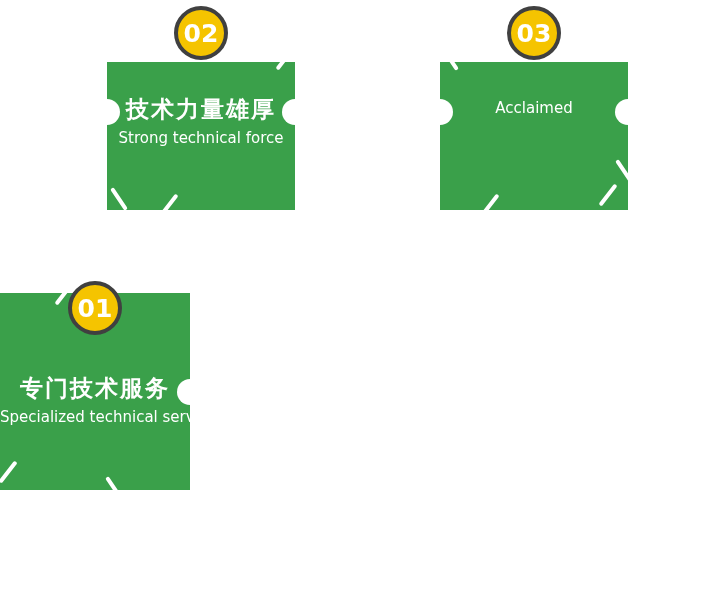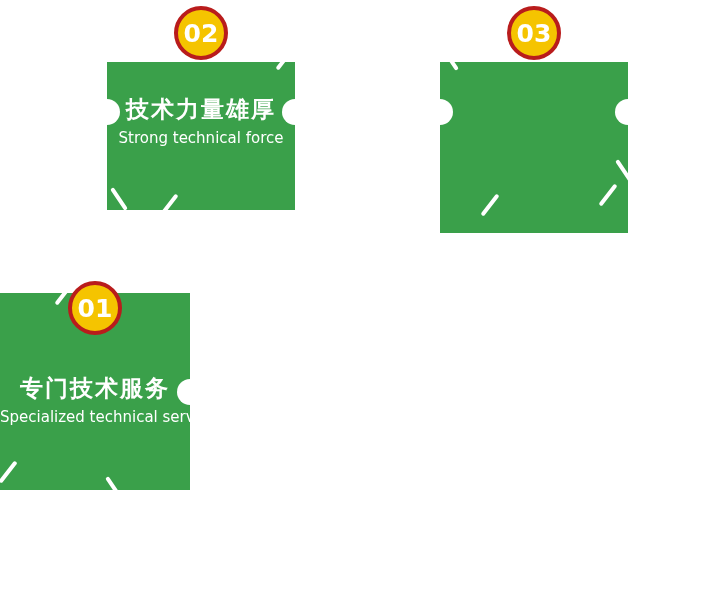--- a/index.html
+++ b/index.html
@@ -14,34 +14,34 @@
     height: 616px;
     background: #ffffff;
     overflow: hidden;
   }
   
   .card {
     position: absolute;
     background: #3aa04a;
   }
   .card-02 { left: 107px; top: 62px;  width: 188px; height: 148px; }
-  .card-03 { left: 440px; top: 62px;  width: 188px; height: 171px; }
+  .card-03 { left: 440px; top: 62px;  width: 188px; height: 148px; }
   .card-01 { left: 0px;   top: 293px; width: 190px; height: 197px; }
   .card-04 { left: 540px; top: 295px; width: 185px; height: 193px; }
 
   
   .badge {
     position: absolute;
     left: 50%;
     transform: translateX(-50%);
     width: 46px;
     height: 46px;
     border-radius: 50%;
     background: #f5c400;
-    border: 4px solid #b91c1c;
+    border: 4px solid #404040;
     box-sizing: content-box;
     display: flex;
     align-items: center;
     justify-content: center;
     z-index: 3;
   }
   .card-top .badge    { top: -56px; }
   .card-bottom .badge { top: -12px; }
   .badge-number {
     color: #ffffff;
@@ -140,20 +140,21 @@
     <div class="badge">
       <span class="badge-number">03</span>
     </div>
     <div class="notch notch-left"></div>
     <div class="notch notch-right"></div>
     <div class="dash flip c3d1"></div>
     <div class="dash c3d2"></div>
     <div class="dash flip c3d3"></div>
     <div class="dash c3d4"></div>
     <div class="card-body">
+      <div class="card-subtitle">Acclaimed</div>
     </div>
   </div>
 
   <div class="card card-bottom card-01">
     <div class="badge">
       <span class="badge-number">01</span>
     </div>
     <div class="notch notch-right"></div>
     <div class="dash c1d1"></div>
     <div class="dash flip c1d2"></div>

